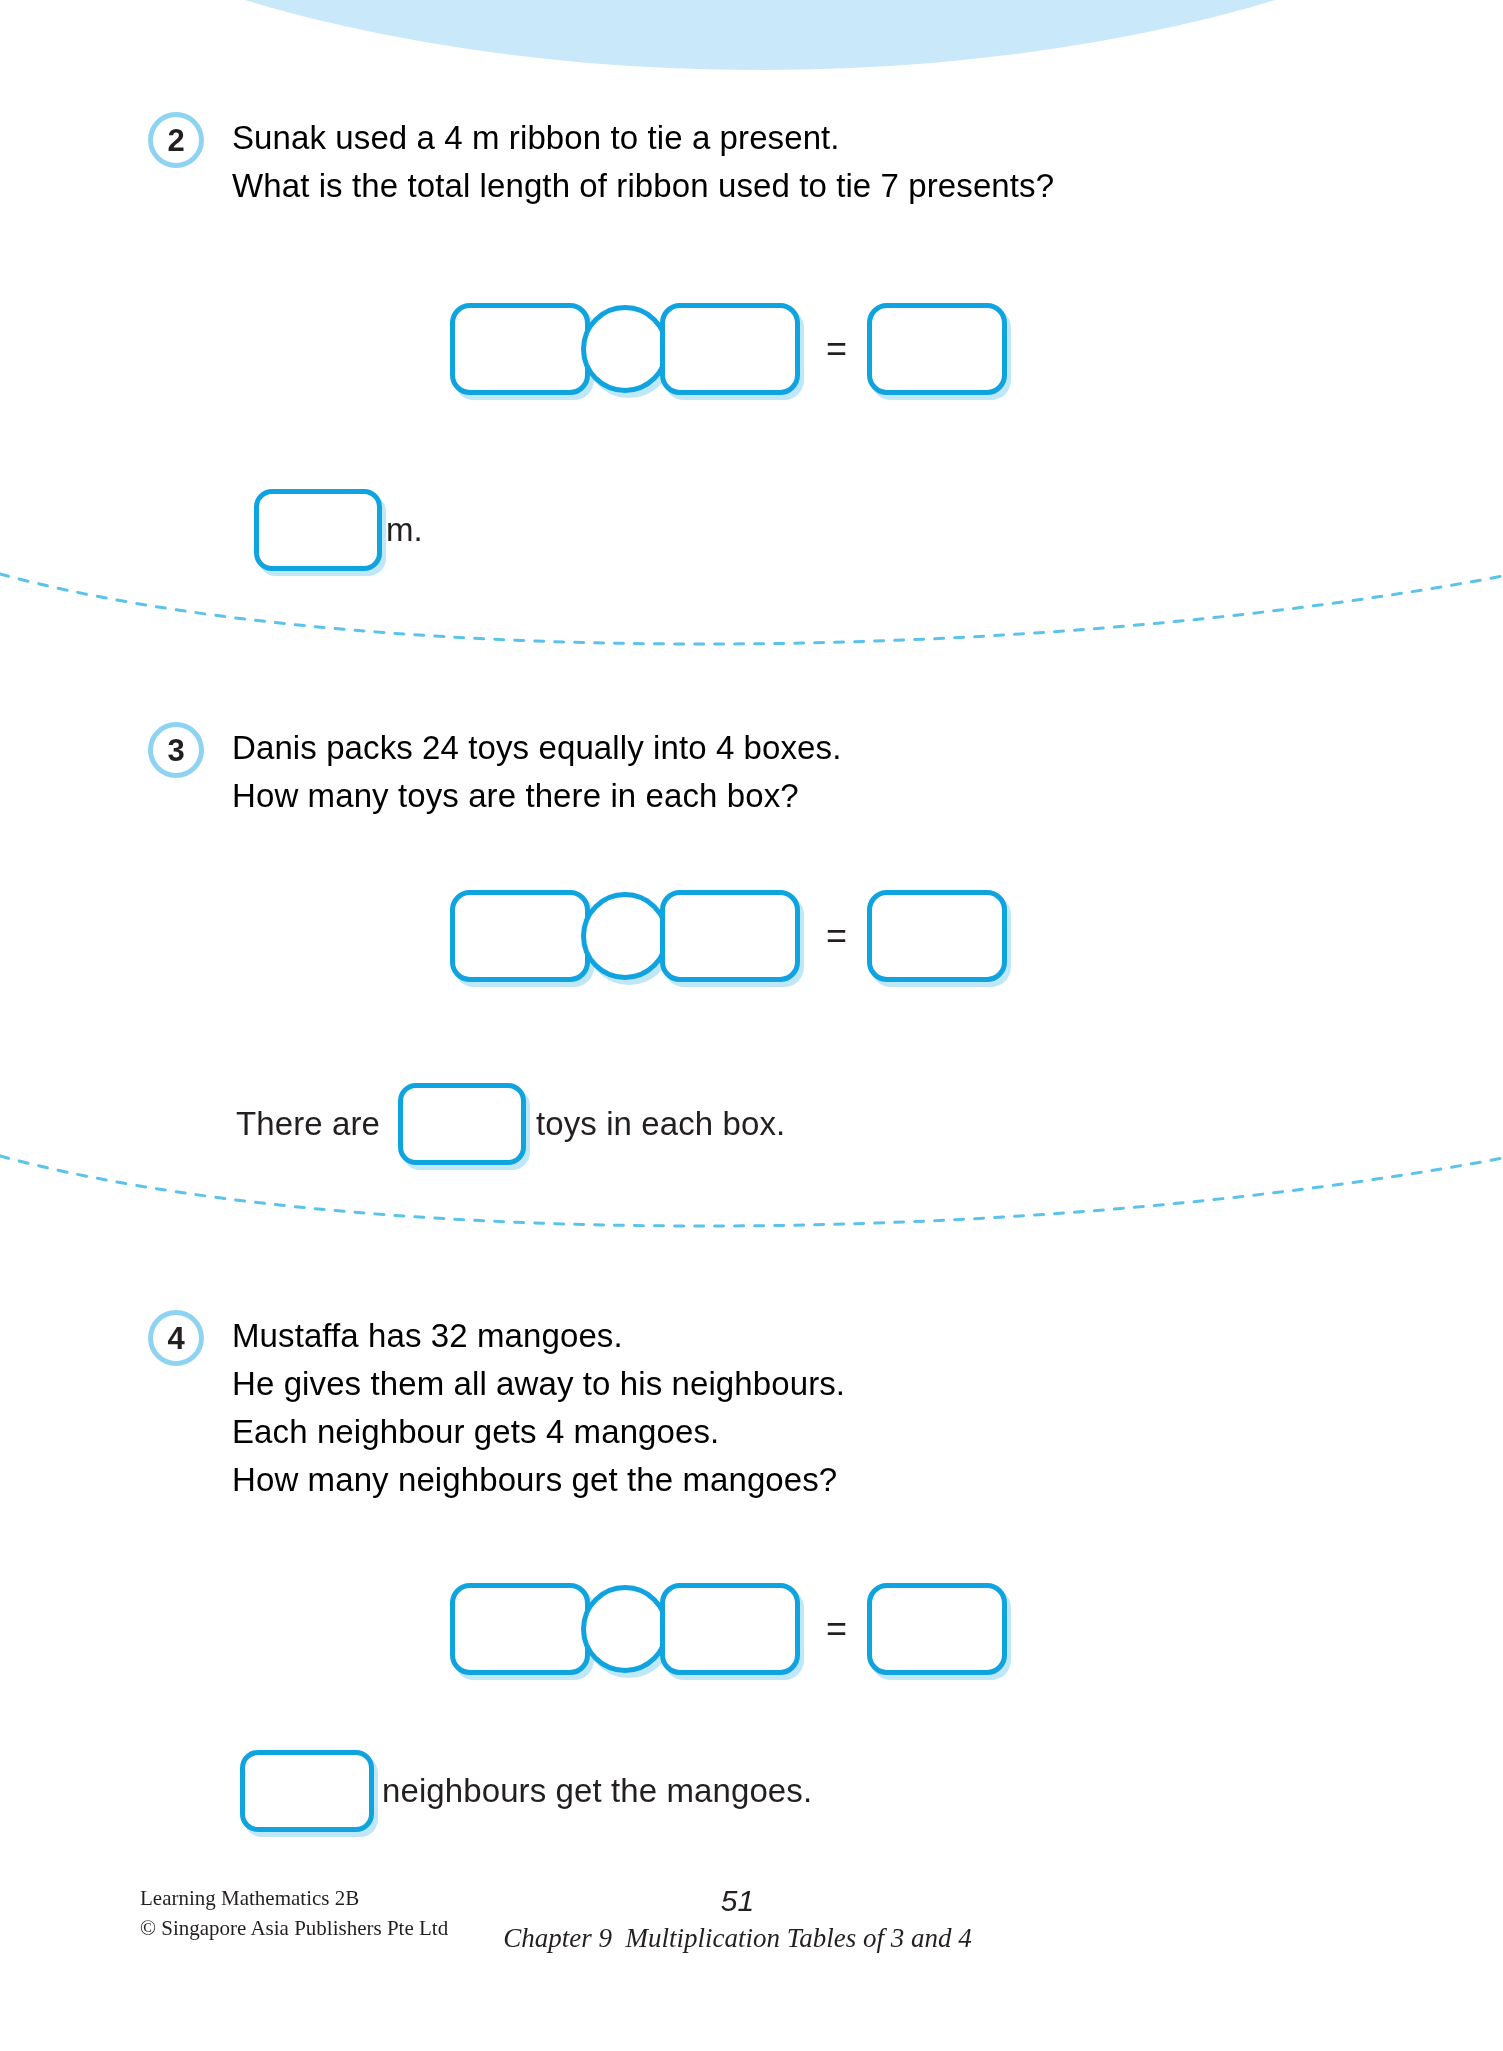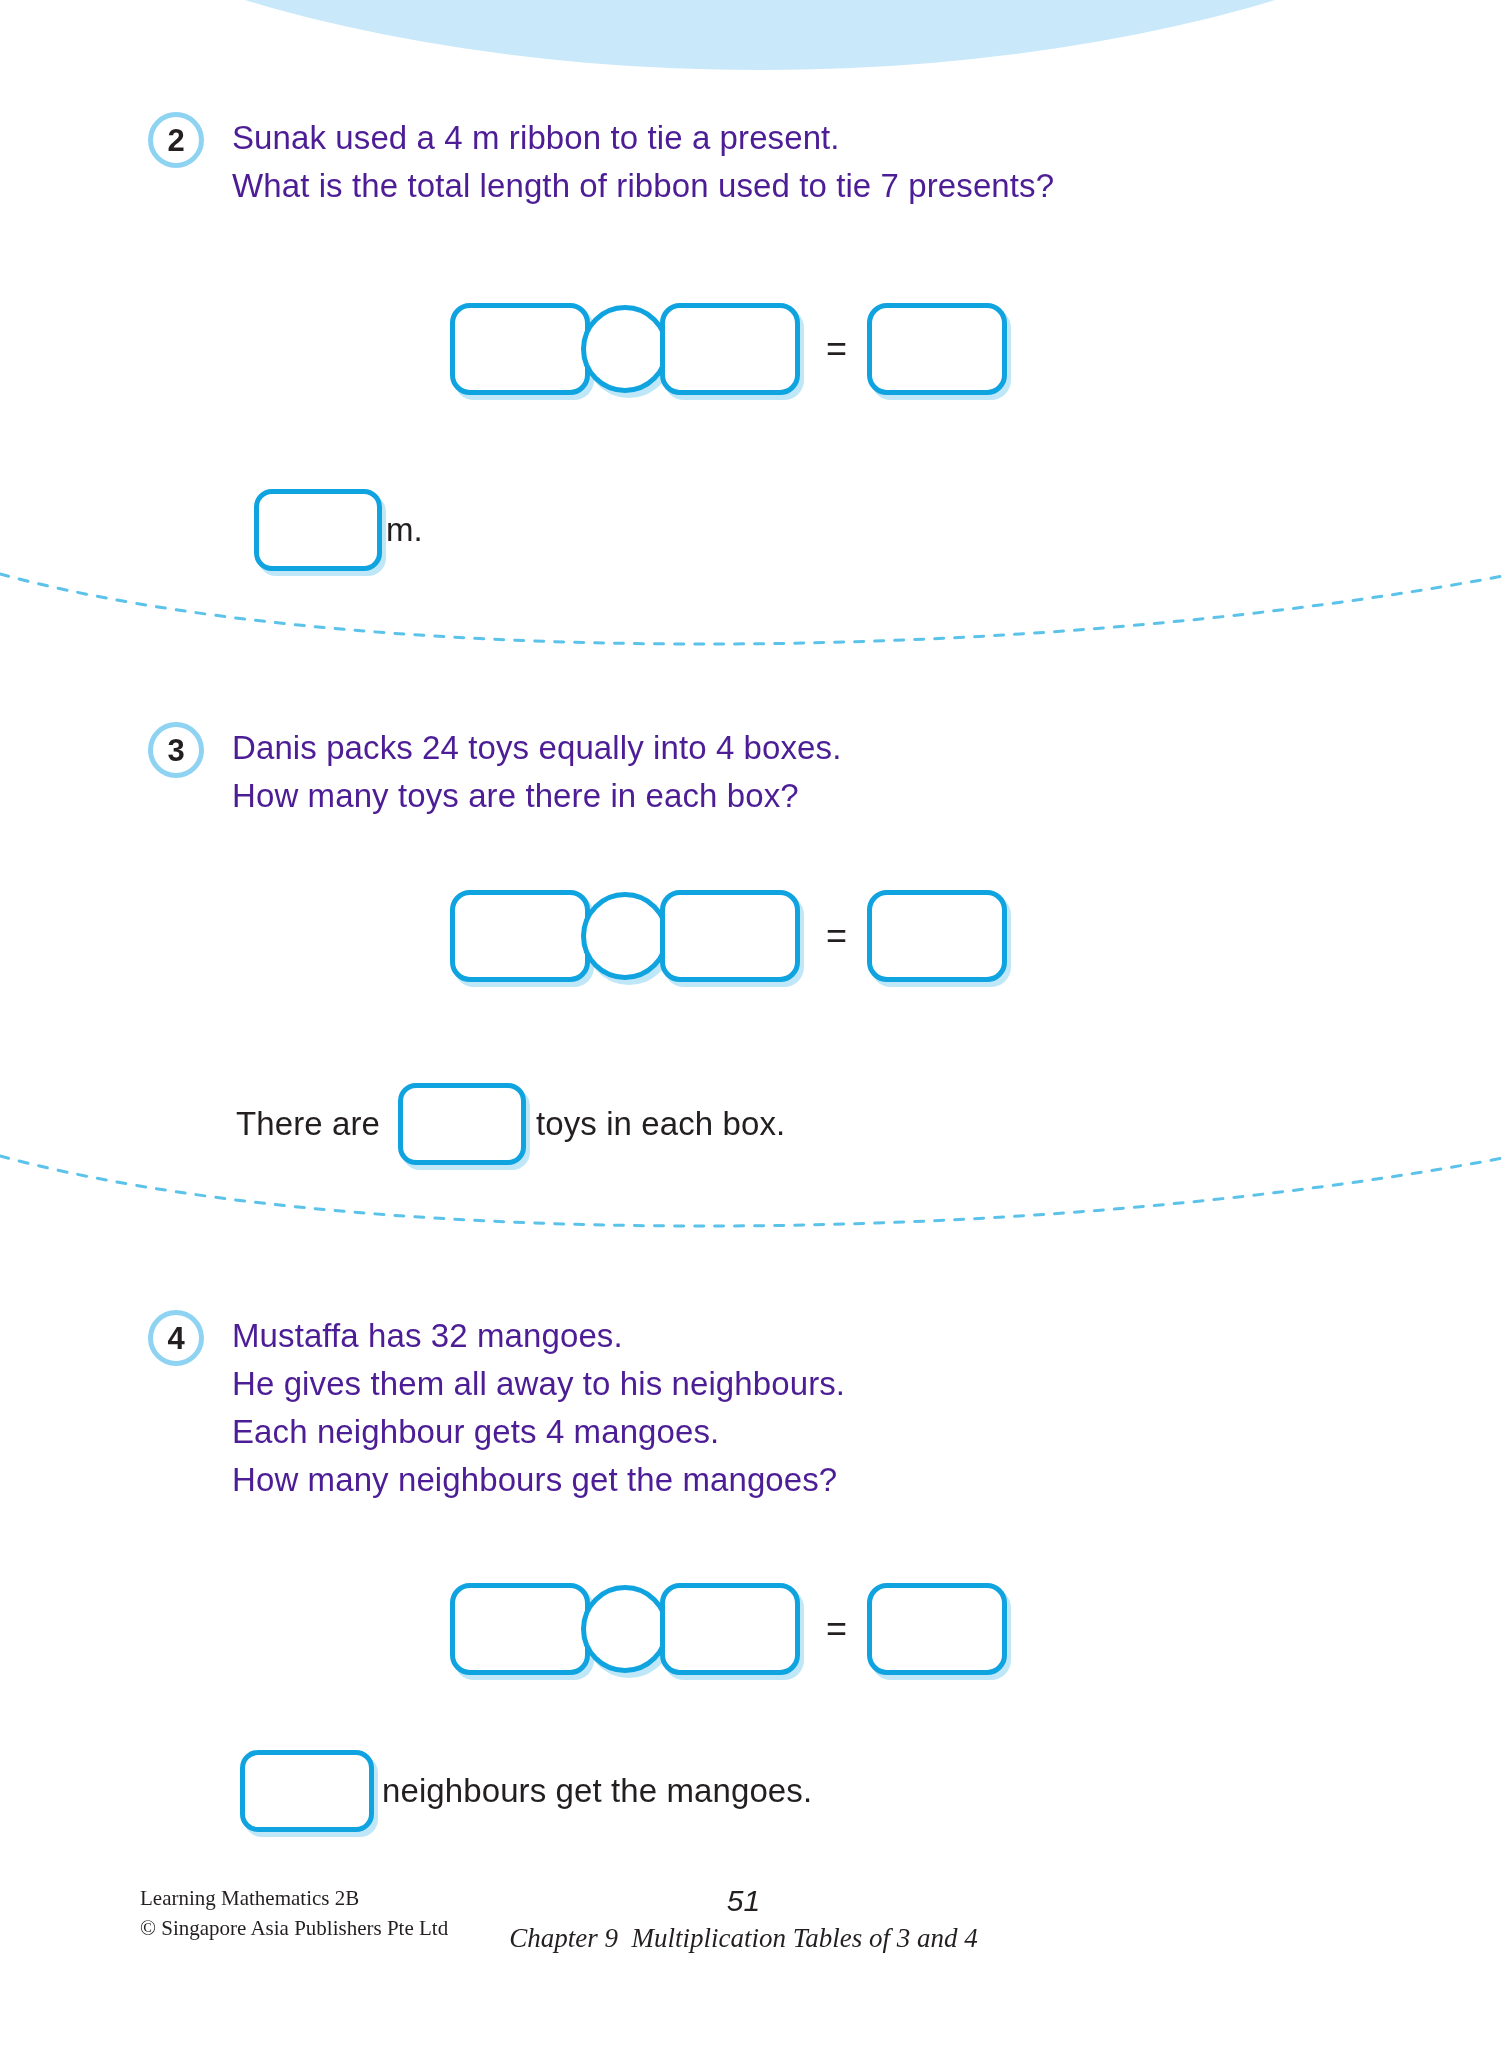--- a/index.html
+++ b/index.html
@@ -60,21 +60,21 @@
     font-size: 31px;
     font-weight: 700;
     color: #231f20;
     letter-spacing: 0;
     line-height: 1;
   }
   .q-text {
     margin-left: 28px;
     font-size: 33px;
     line-height: 48px;
-    color: #4c1d95;
+    color: #000000;
     white-space: pre-line;
     letter-spacing: 0.1px;
     padding-top: 2px;
   }
 
   
   .eq-row {
     position: absolute;
     display: flex;
     align-items: center;
@@ -157,21 +157,20 @@
   }
   .footer-center {
     position: absolute;
     left: 0;
     width: 1453px;
     top: 0;
     text-align: center;
     font-family: "Liberation Sans", sans-serif;
     font-style: italic;
     color: #231f20;
-    padding-left: 6px;
   }
   .page-number {
     font-size: 30px;
     line-height: 36px;
     margin-left: 22px;
   }
   .chapter-line {
     font-size: 27px;
     line-height: 38px;
     margin-left: 22px;

